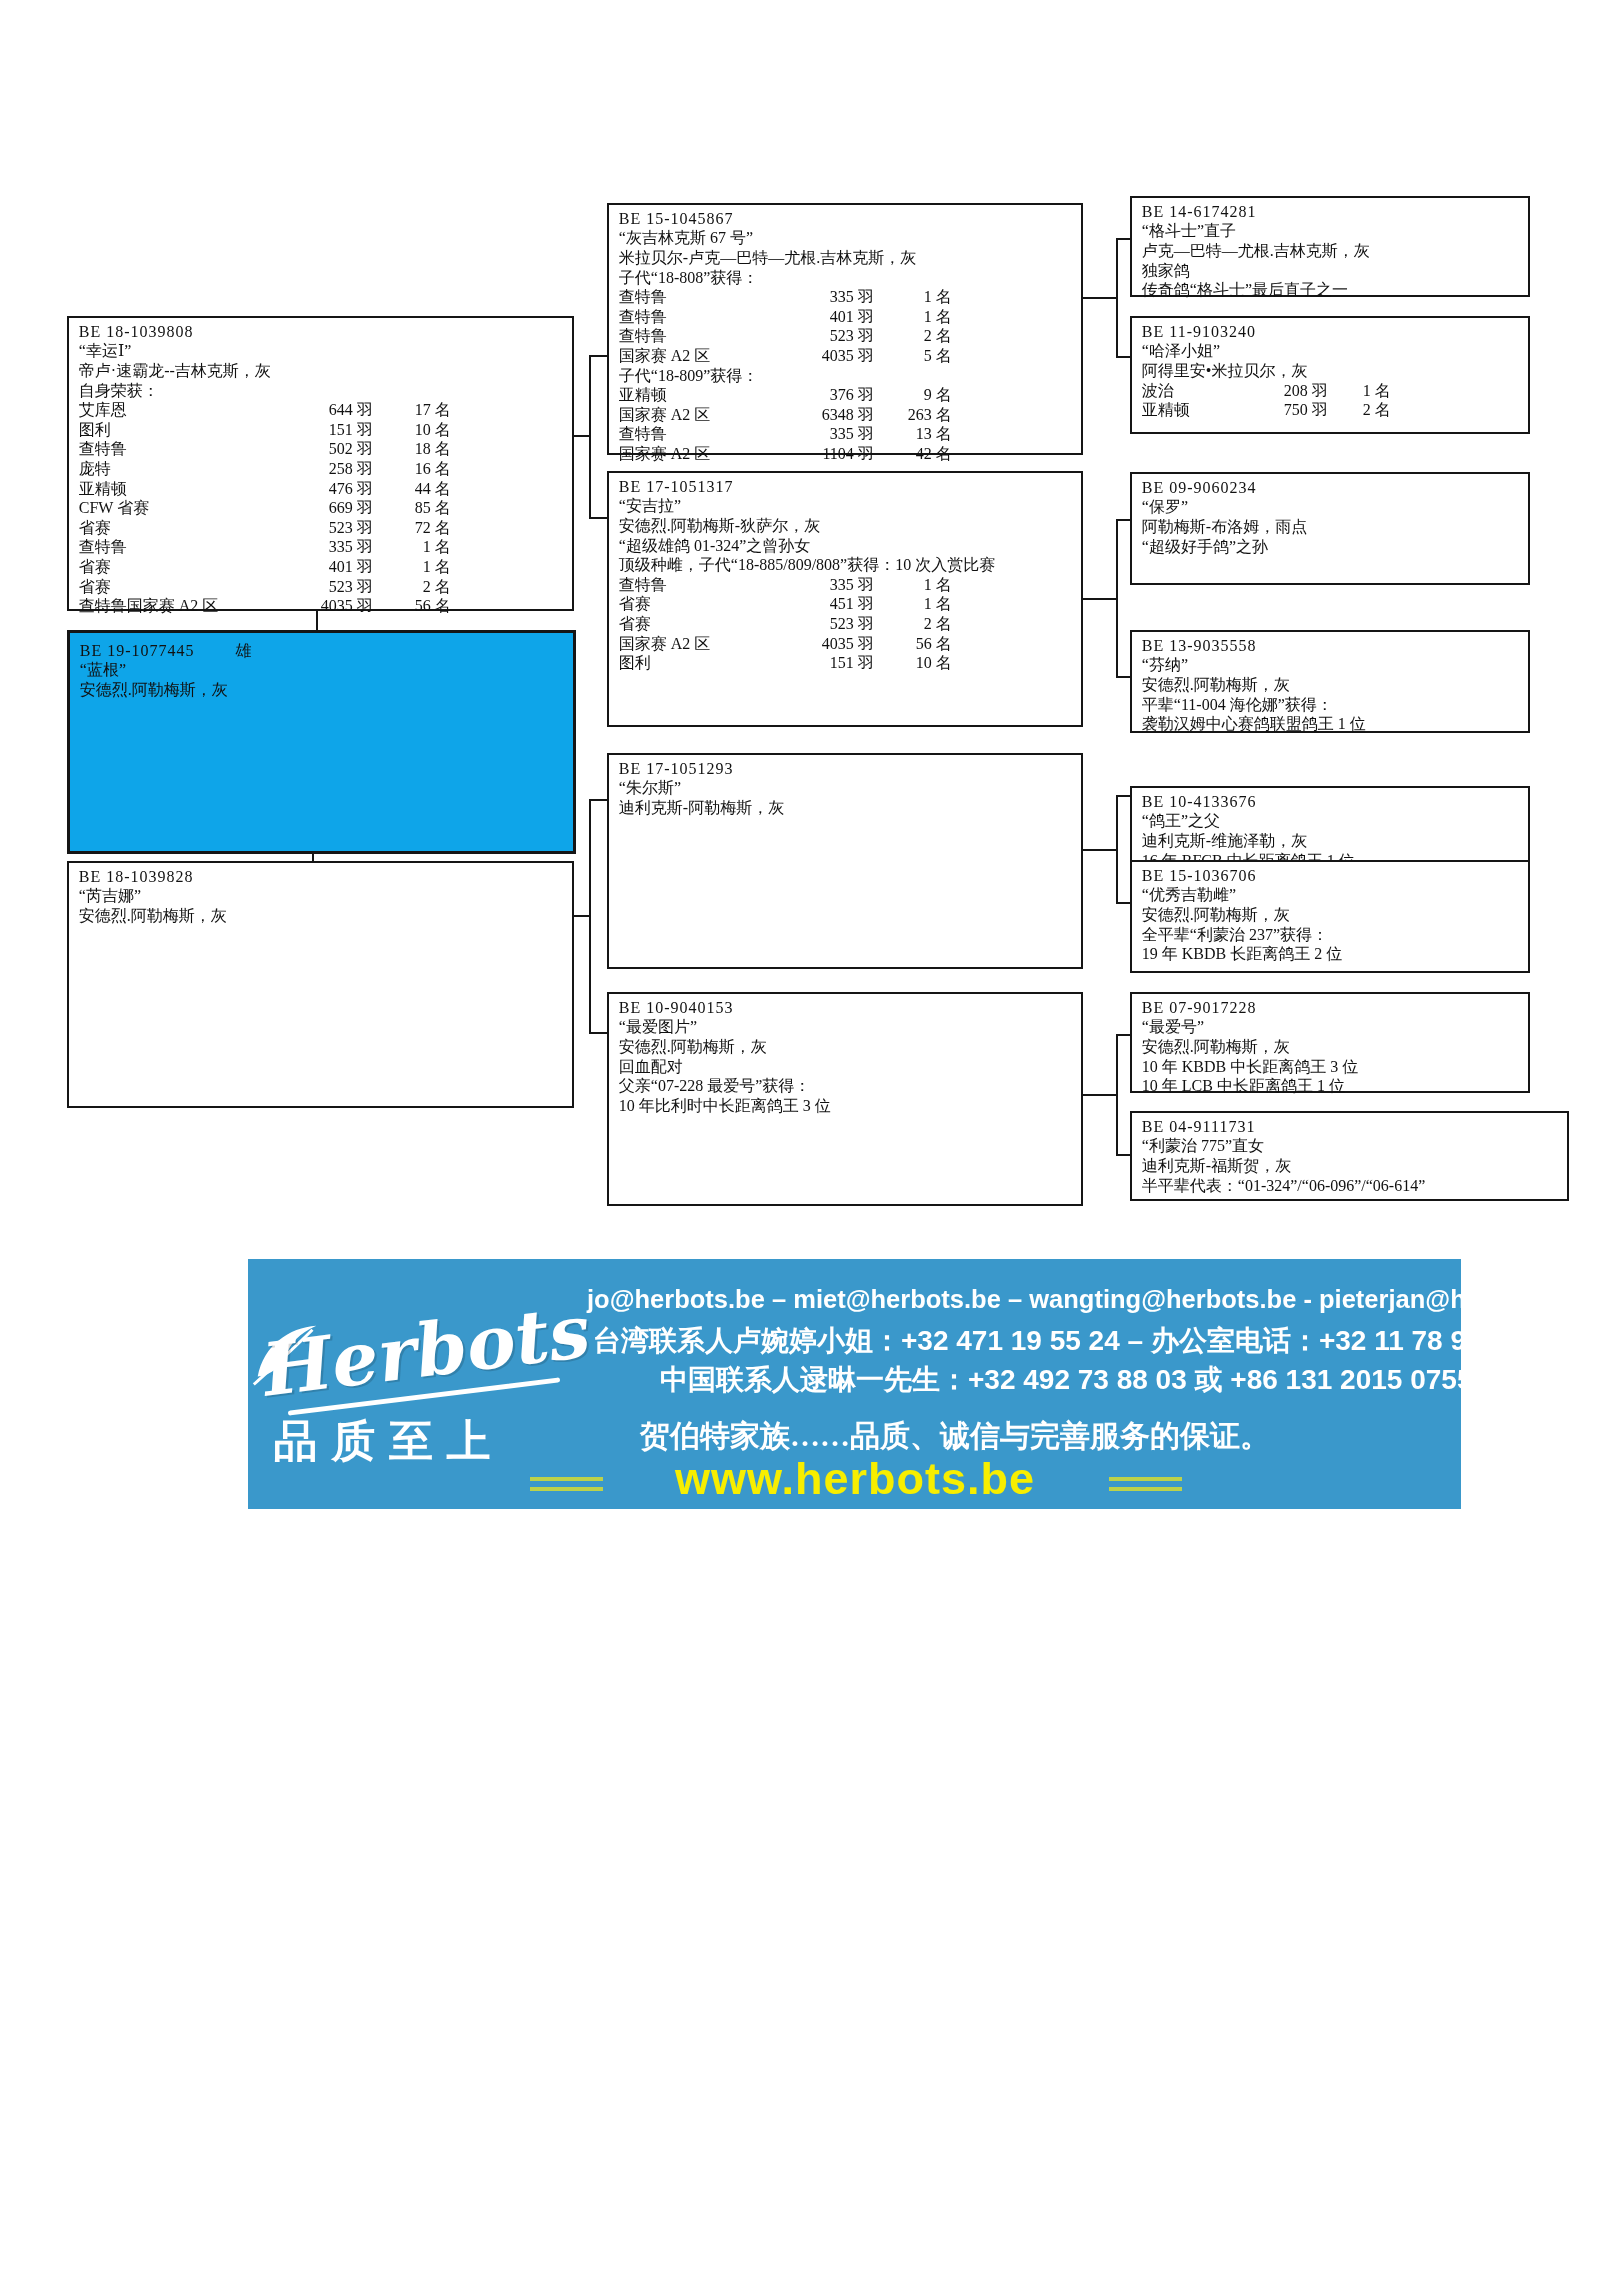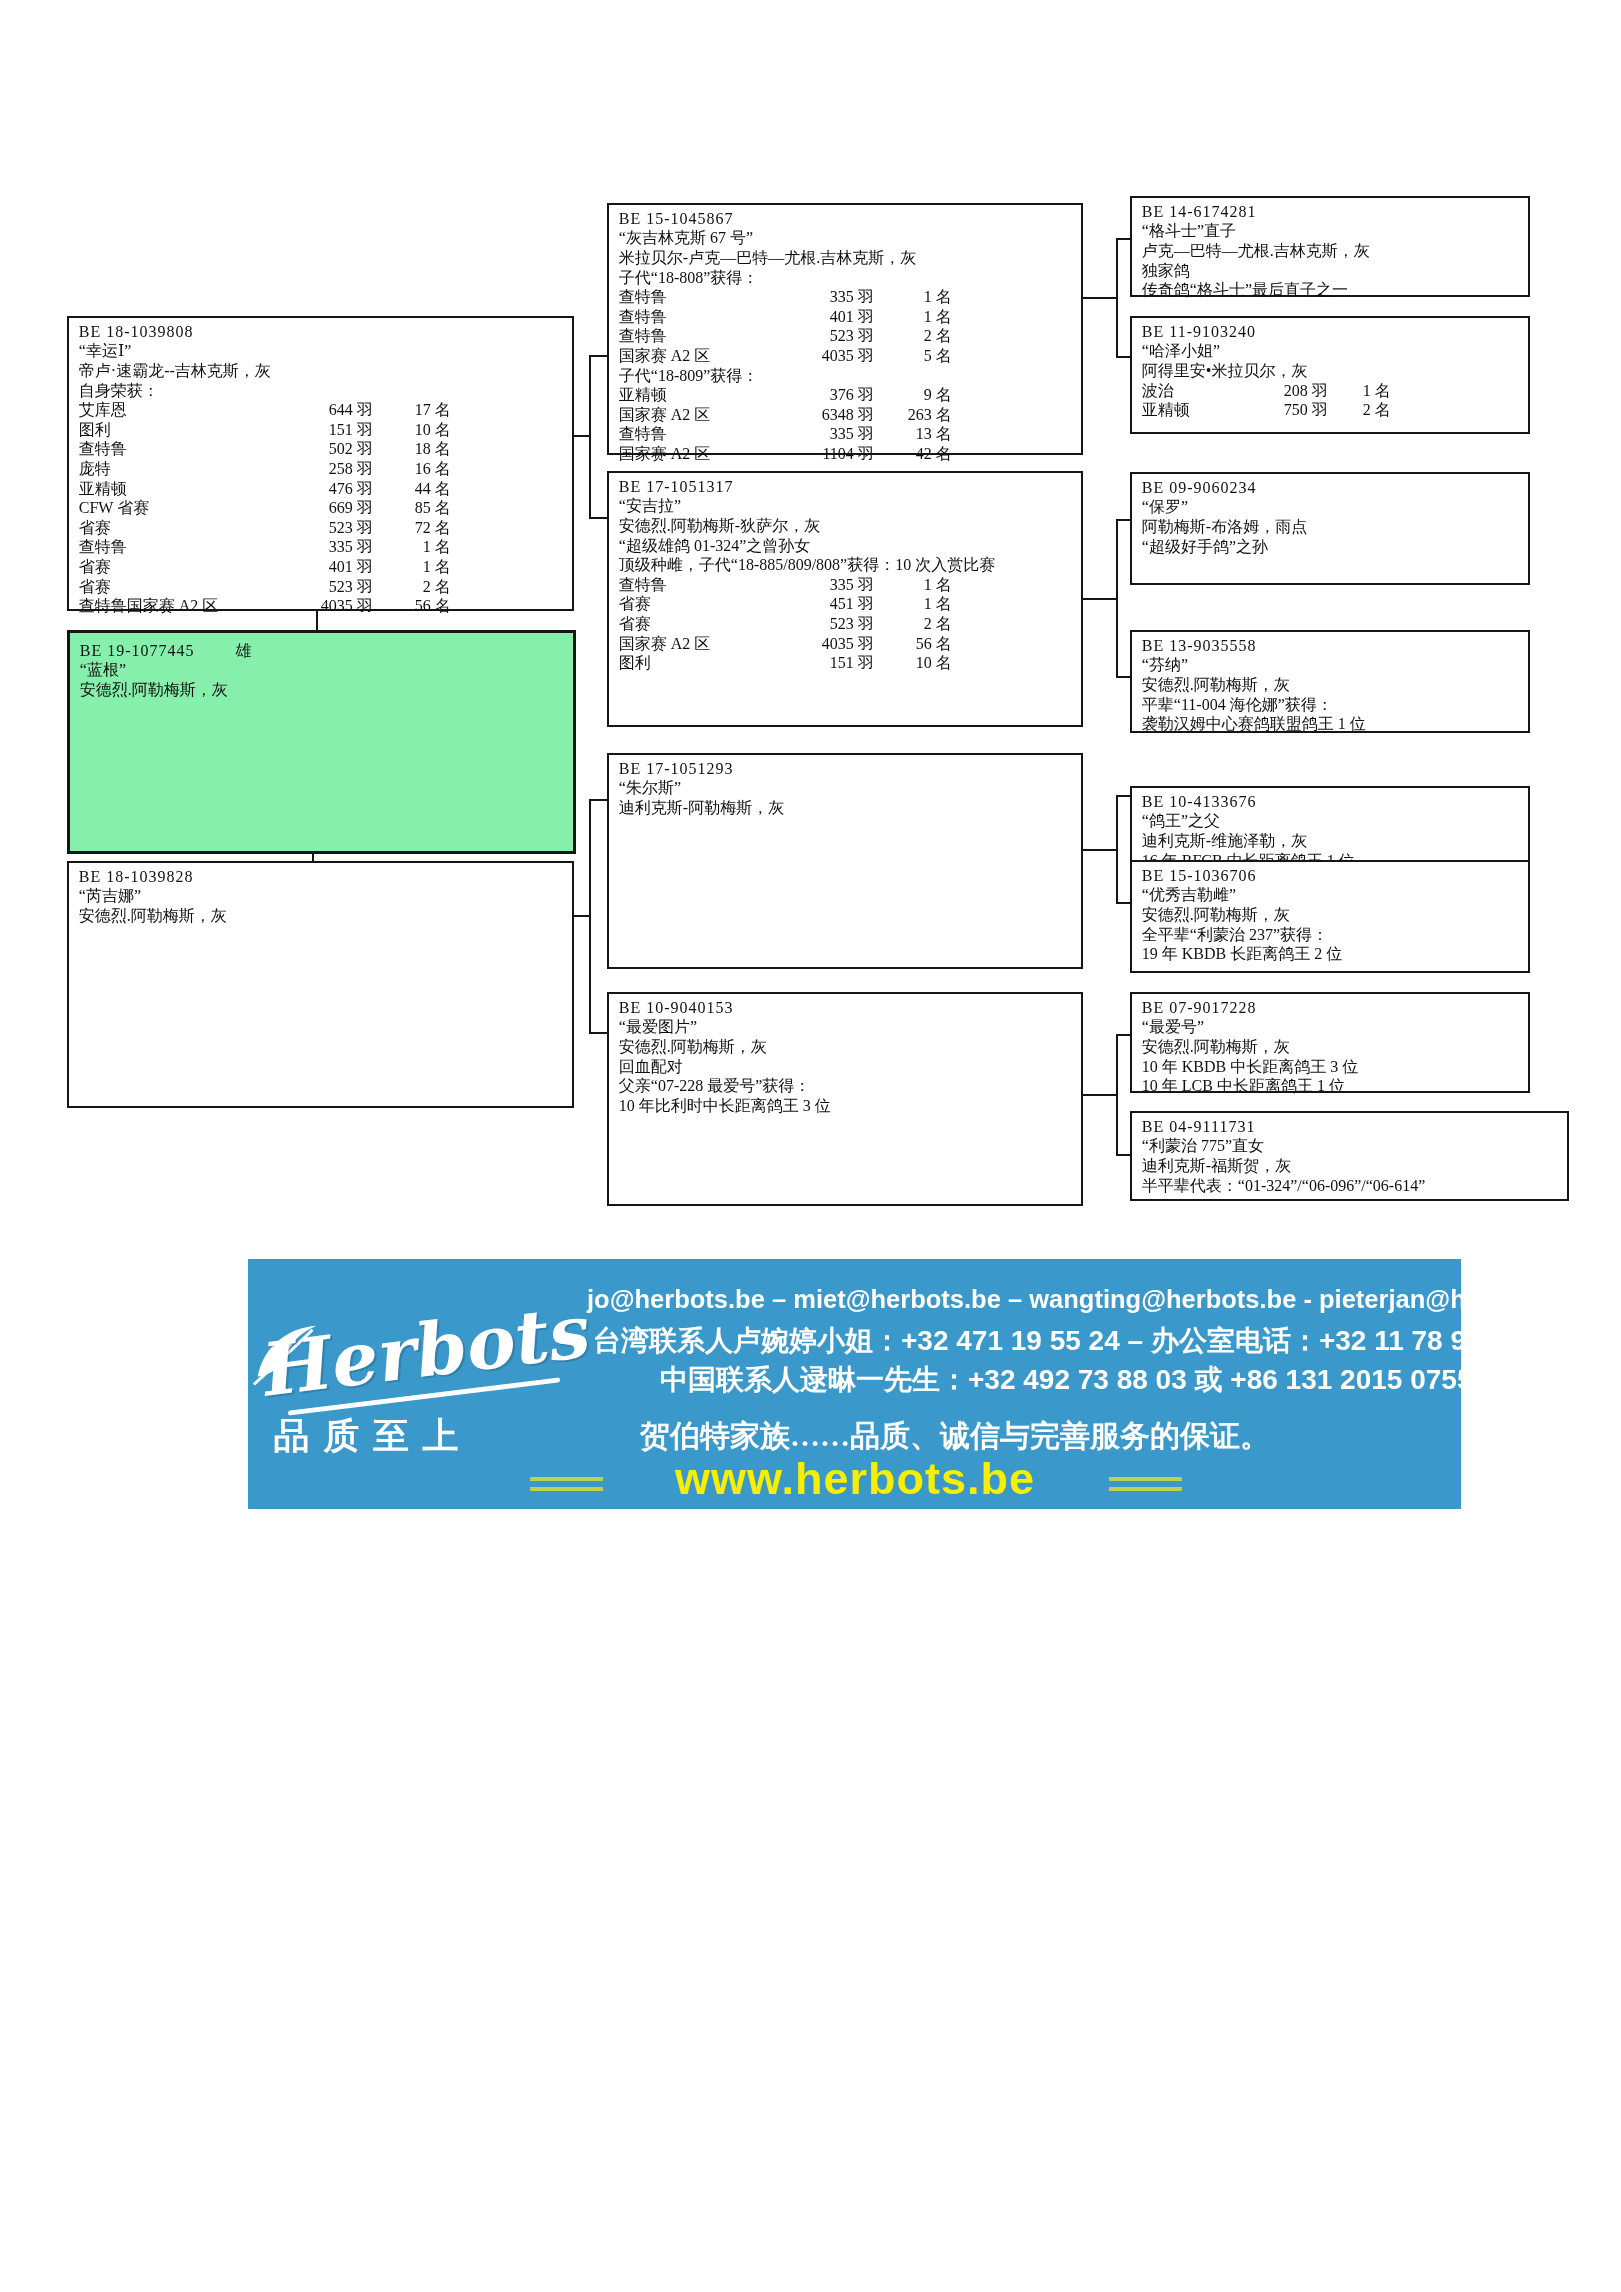--- a/index.html
+++ b/index.html
@@ -11,35 +11,35 @@
   .pbox .sex{margin-left:41px;letter-spacing:2px;}
   .line{white-space:nowrap;}
   .result{display:flex;}
   .result .race{flex:0 0 186px;white-space:nowrap;}
   .result .birds{flex:0 0 108px;text-align:right;white-space:nowrap;}
   .result .rank{flex:0 0 78px;text-align:right;white-space:nowrap;}
   .col-mid .result .race{flex-basis:147px;}
   .col-right .result .race{flex-basis:98px;}
   .col-right .result .birds{flex-basis:88px;}
   .col-right .result .rank{flex-basis:63px;}
-  #box-subject{border-width:3.9px;background:#86efac;padding-top:7.8px;font-family:Liberation Serif, serif;}
+  #box-subject{border-width:3.9px;background:#0ea5e9;padding-top:7.8px;font-family:Liberation Serif, serif;}
   .conn{position:absolute;background:#151515;}
   .conn.h{height:2px;}
   .conn.v{width:2px;}
   
   #banner{position:absolute;left:248px;top:1259px;width:1213px;height:250px;
           background:#3a98cb;overflow:hidden;
           font-family:"Liberation Sans","DejaVu Sans",sans-serif;color:#fff;}
   #logo-text{position:absolute;left:13.7px;top:47px;width:343px;
              font-family:"DejaVu Serif",serif;font-style:italic;font-weight:bold;
              font-size:73px;color:#fff;transform:rotate(-7deg);
              text-shadow:2px 2px 0 rgba(0,0,0,.15);}
   #logo-underline{position:absolute;left:39px;top:135px;width:274px;height:4.9px;
              background:#fff;transform:rotate(-7deg);border-radius:2.9px;}
-  #logo-slogan{position:absolute;left:25.5px;top:153px;font-weight:bold;font-size:36px;
+  #logo-slogan{position:absolute;left:25.5px;top:153px;font-weight:bold;font-size:44px;
              letter-spacing:13.7px;color:#fff;}
   #banner-emails{position:absolute;left:339px;top:25.5px;width:882px;
              font-weight:bold;font-size:25.5px;white-space:nowrap;}
   #banner-taiwan{position:absolute;left:345px;top:63px;width:882px;
              font-weight:bold;font-size:28px;white-space:nowrap;}
   #banner-china{position:absolute;left:412px;top:102px;width:843px;
              font-weight:bold;font-size:28px;white-space:nowrap;}
   #banner-tagline{position:absolute;left:392px;top:157px;width:804px;text-align:left;
              font-weight:bold;font-size:30px;white-space:nowrap;
              font-family:"Liberation Serif","DejaVu Serif",serif;}

